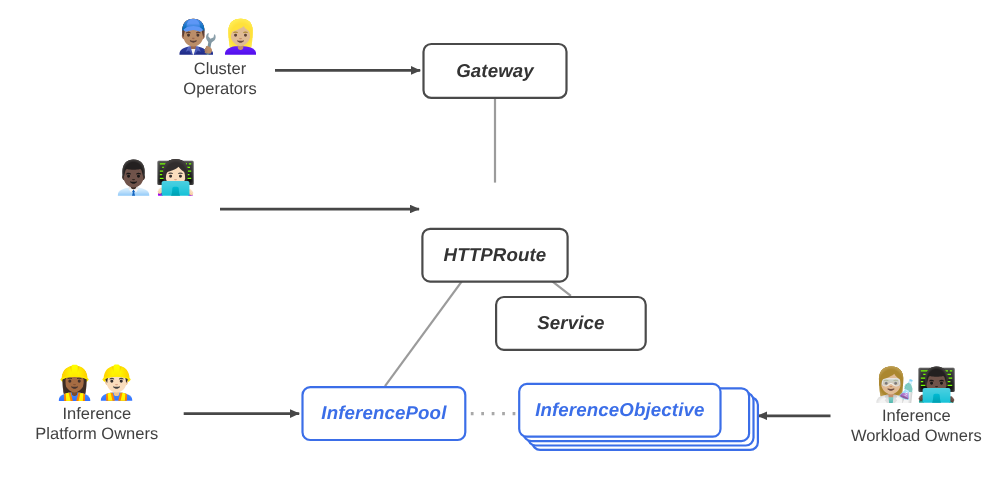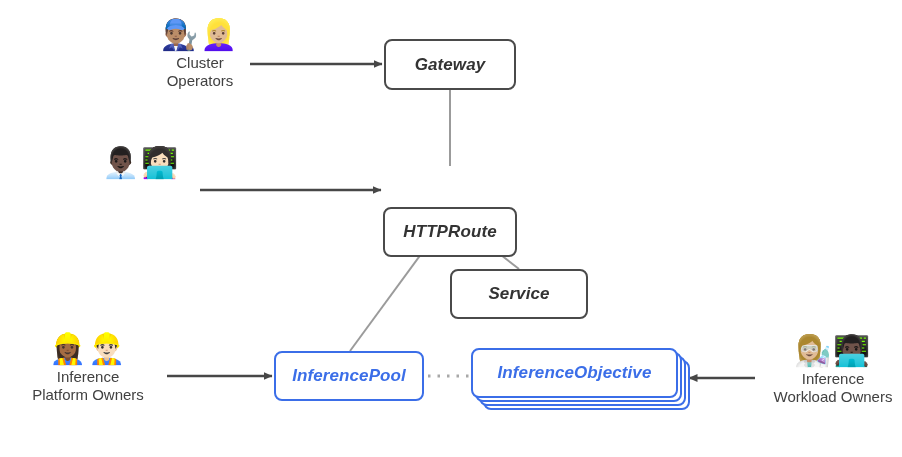--- a/index.html
+++ b/index.html
@@ -125,21 +125,21 @@
   </div>
 
   <div class="node" style="left:450px; top:269px; width:138px; height:50px;">
     <span class="node-label">Service</span>
   </div>
 
   <div class="stack-shadow" style="left:483px; top:360px; width:207px; height:50px;"></div>
   <div class="stack-shadow" style="left:479px; top:356px; width:207px; height:50px; z-index:2;"></div>
   <div class="stack-shadow" style="left:475px; top:352px; width:207px; height:50px; z-index:2;"></div>
 
-  <div class="node accent" style="left:471px; top:348px; width:207px; height:50px;">
+  <div class="node accent" style="left:471px; top:348px; width:185px; height:50px;">
     <span class="node-label">InferenceObjective</span>
   </div>
 
   <div class="actor" style="left:136px; top:18px; width:128px;">
     <span class="actor-emoji">👨🏽‍🔧👱🏼‍♀️</span>
     <span class="actor-name">Cluster
 Operators</span>
   </div>
 
   <div class="actor" style="left:76px; top:146px; width:130px;">

